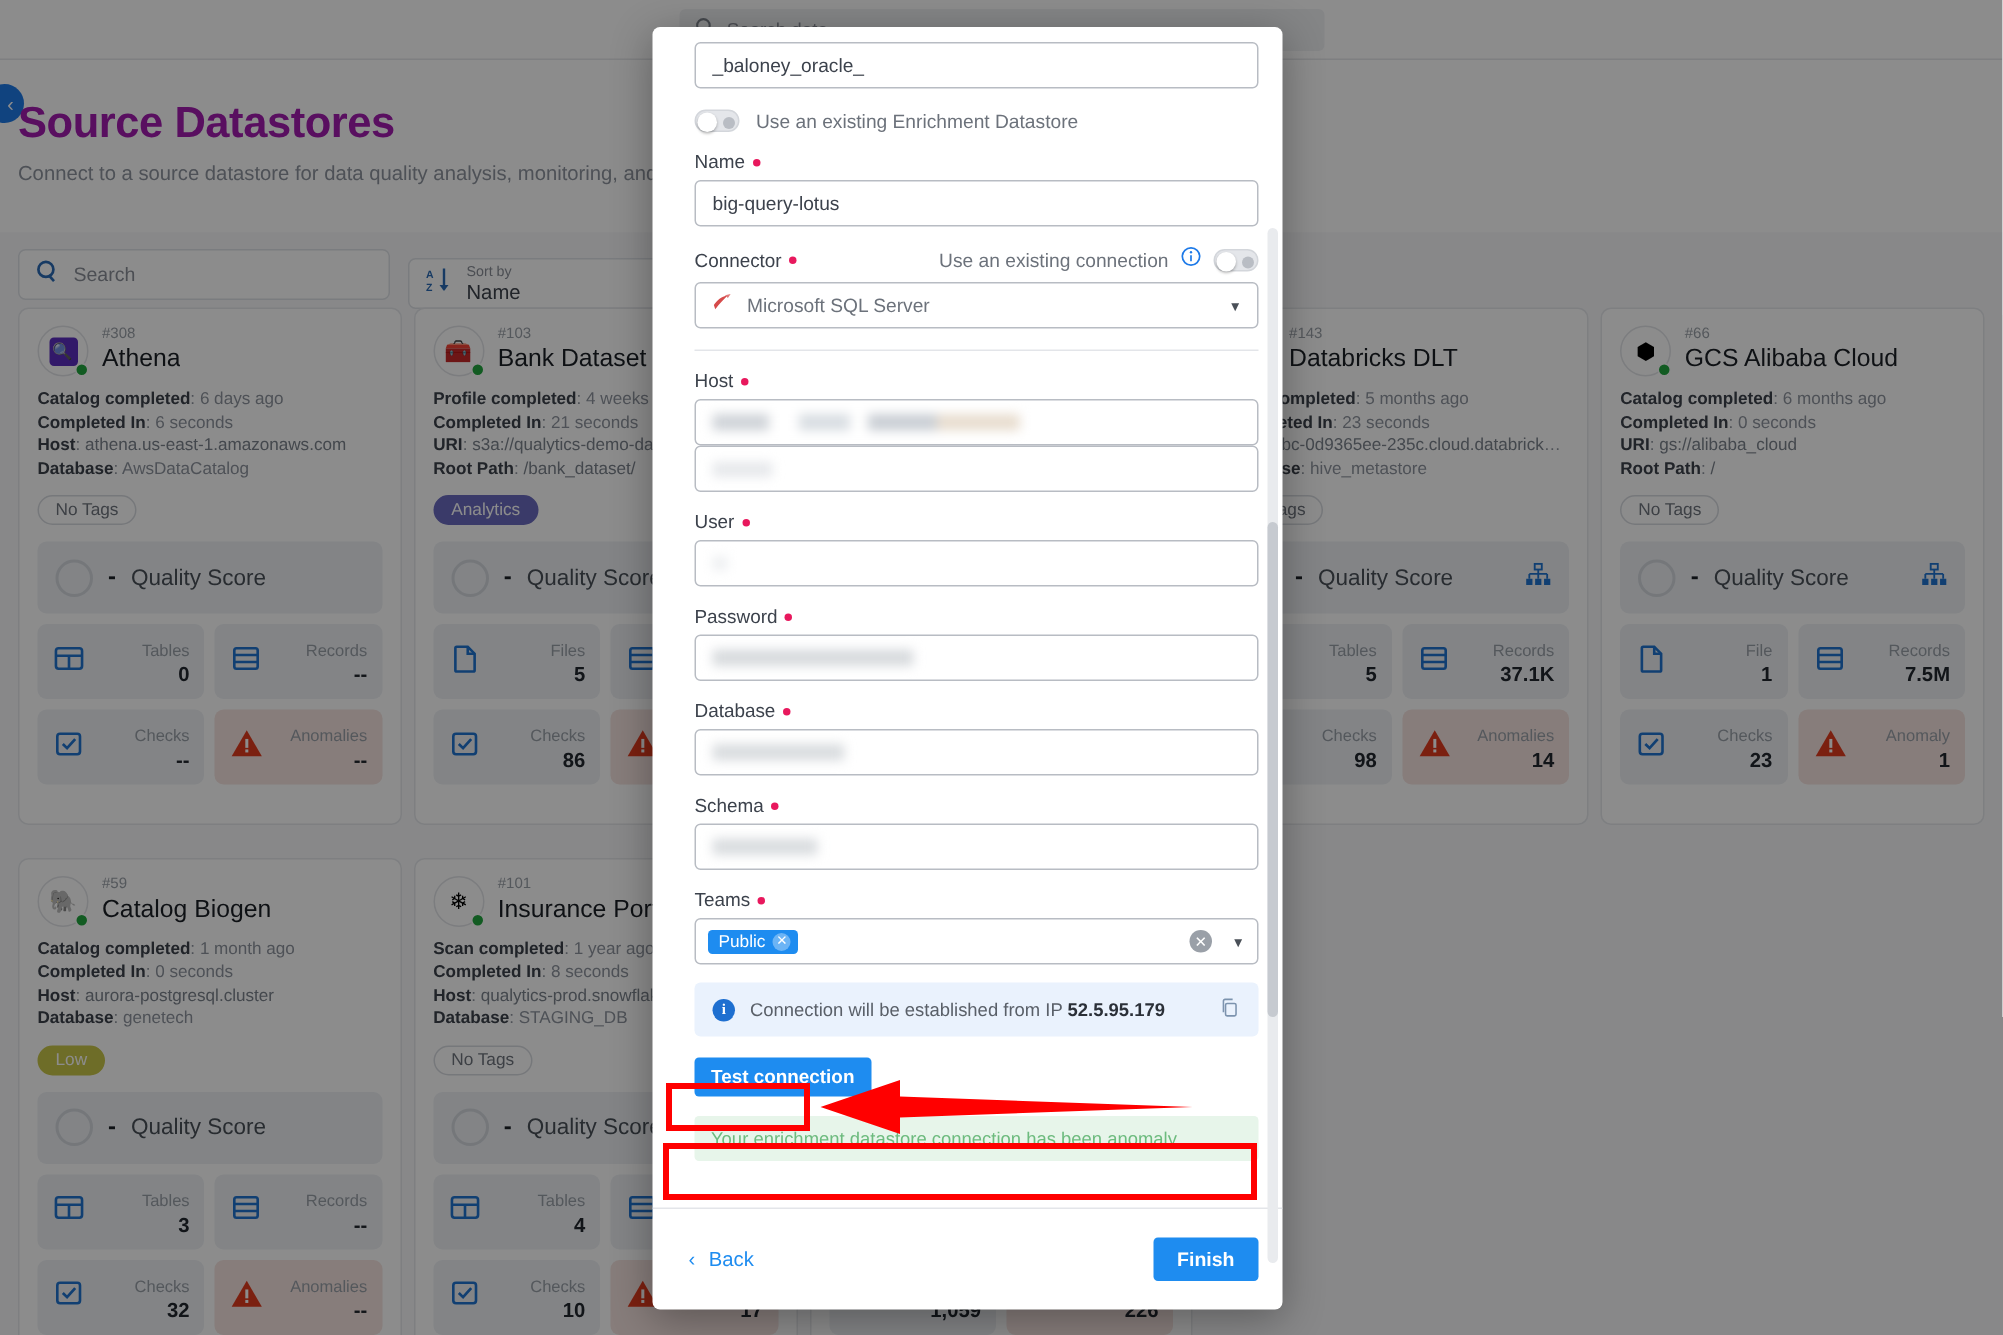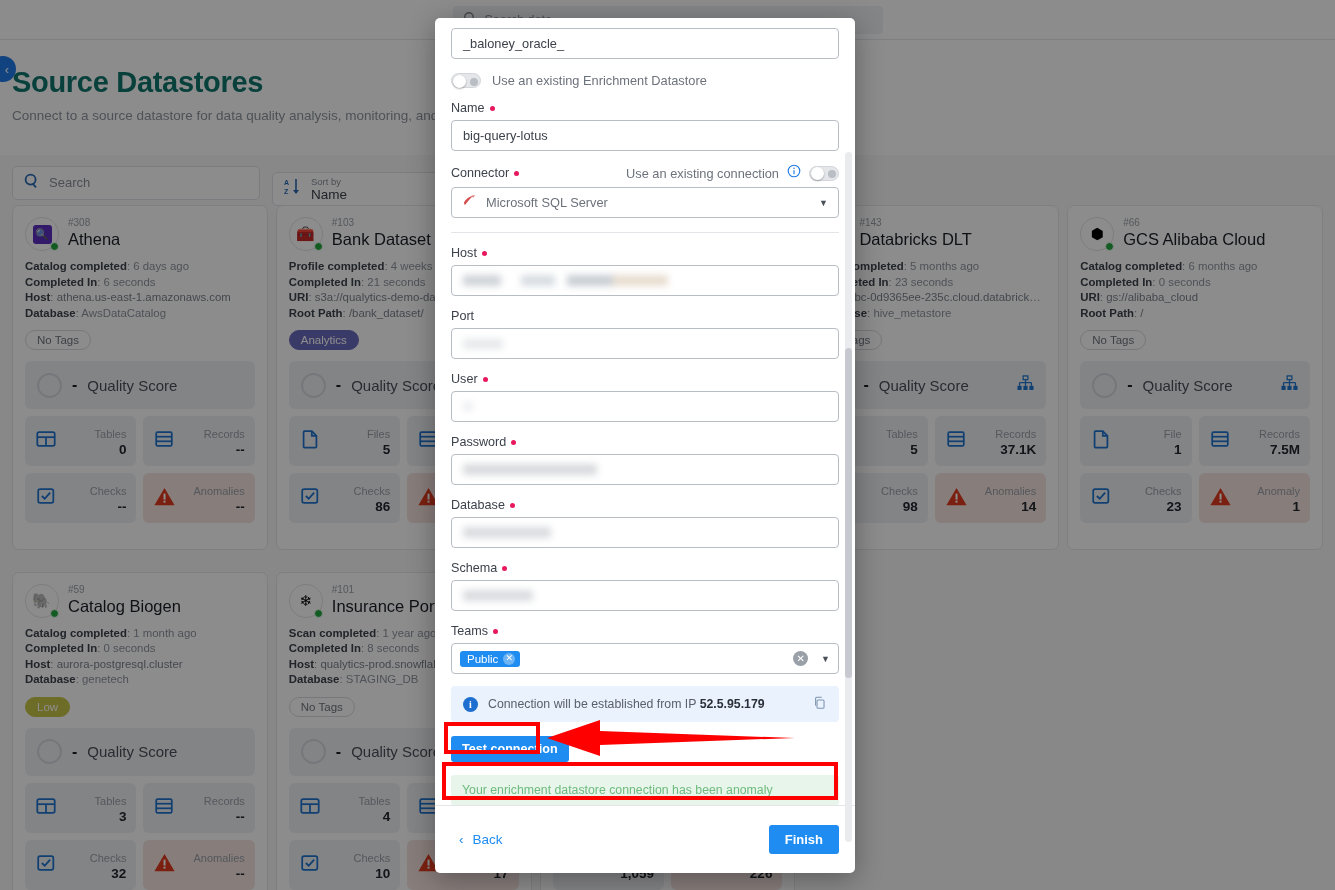--- a/index.html
+++ b/index.html
@@ -31,21 +31,21 @@
     width: 430px; height: 28px; background: #f1f2f5; border-radius: 4px;
     display: flex; align-items: center; gap: 8px; padding: 0 10px;
     font-size: 12.5px; color: #8a8f98;
   }
   .hero {
     position: absolute; top: 40px; left: 0; right: 0; height: 115px;
     background: #ffffff;
   }
   .hero h1 {
     position: absolute; left: 12px; top: 26px;
-    font-size: 29px; font-weight: 700; color: #0f766e; letter-spacing: -0.3px;
+    font-size: 29px; font-weight: 700; color: #a21caf; letter-spacing: -0.3px;
   }
   .hero p {
     position: absolute; left: 12px; top: 68px;
     font-size: 13.5px; color: #8e949e;
   }
   .collapse-tab {
     position: absolute; left: -10px; top: 16px;
     width: 26px; height: 26px; border-radius: 13px;
     background: #1e7ae8; color: #fff;
     display: flex; align-items: center; justify-content: center;
@@ -132,20 +132,21 @@
   
   .modal {
     position: absolute; left: 435px; top: 18px; width: 420px; height: 855px;
     background: #fff; border-radius: 5px; z-index: 60;
     box-shadow: 0 6px 28px rgba(0,0,0,0.32);
     overflow: hidden;
   }
   .modal-scroll {
     position: absolute; inset: 0 0 68px 0; padding: 10px 16px 0 16px;
     overflow: hidden;
+    margin-left: 12px;
   }
   .modal-sb-track {
     position: absolute; right: 3px; top: 134px; width: 7px; height: 690px;
     background: #e9ebee; border-radius: 4px; z-index: 62;
   }
   .modal-sb-thumb {
     position: absolute; right: 3px; top: 330px; width: 7px; height: 330px;
     background: #c6cad0; border-radius: 4px; z-index: 63;
   }
   .fl {
@@ -802,23 +803,20 @@
     <div class="divider"></div>
 
     <div class="fl">
       <span>Host</span>
       <i class="req"></i>
     </div>
     <div class="inp">
       <span class="blur" style="display:inline-block;height:11px;width:205px;background:linear-gradient(90deg,#cfd3d8 0 38px,#fff 38px 58px,#d8dde2 58px 92px,#fff 92px 104px,#c9ced4 104px 150px,#e8ddcf 150px 205px)"></span>
     </div>
 
-    <div class="fl">
-      <span>Port</span>
-    </div>
     <div class="inp">
       <span class="blur" style="display:inline-block;height:10px;width:40px;background:#e6e8eb"></span>
     </div>
 
     <div class="fl">
       <span>User</span>
       <i class="req"></i>
     </div>
     <div class="inp">
       <span class="blur" style="display:inline-block;height:9px;width:10px;background:#eceef0"></span>

